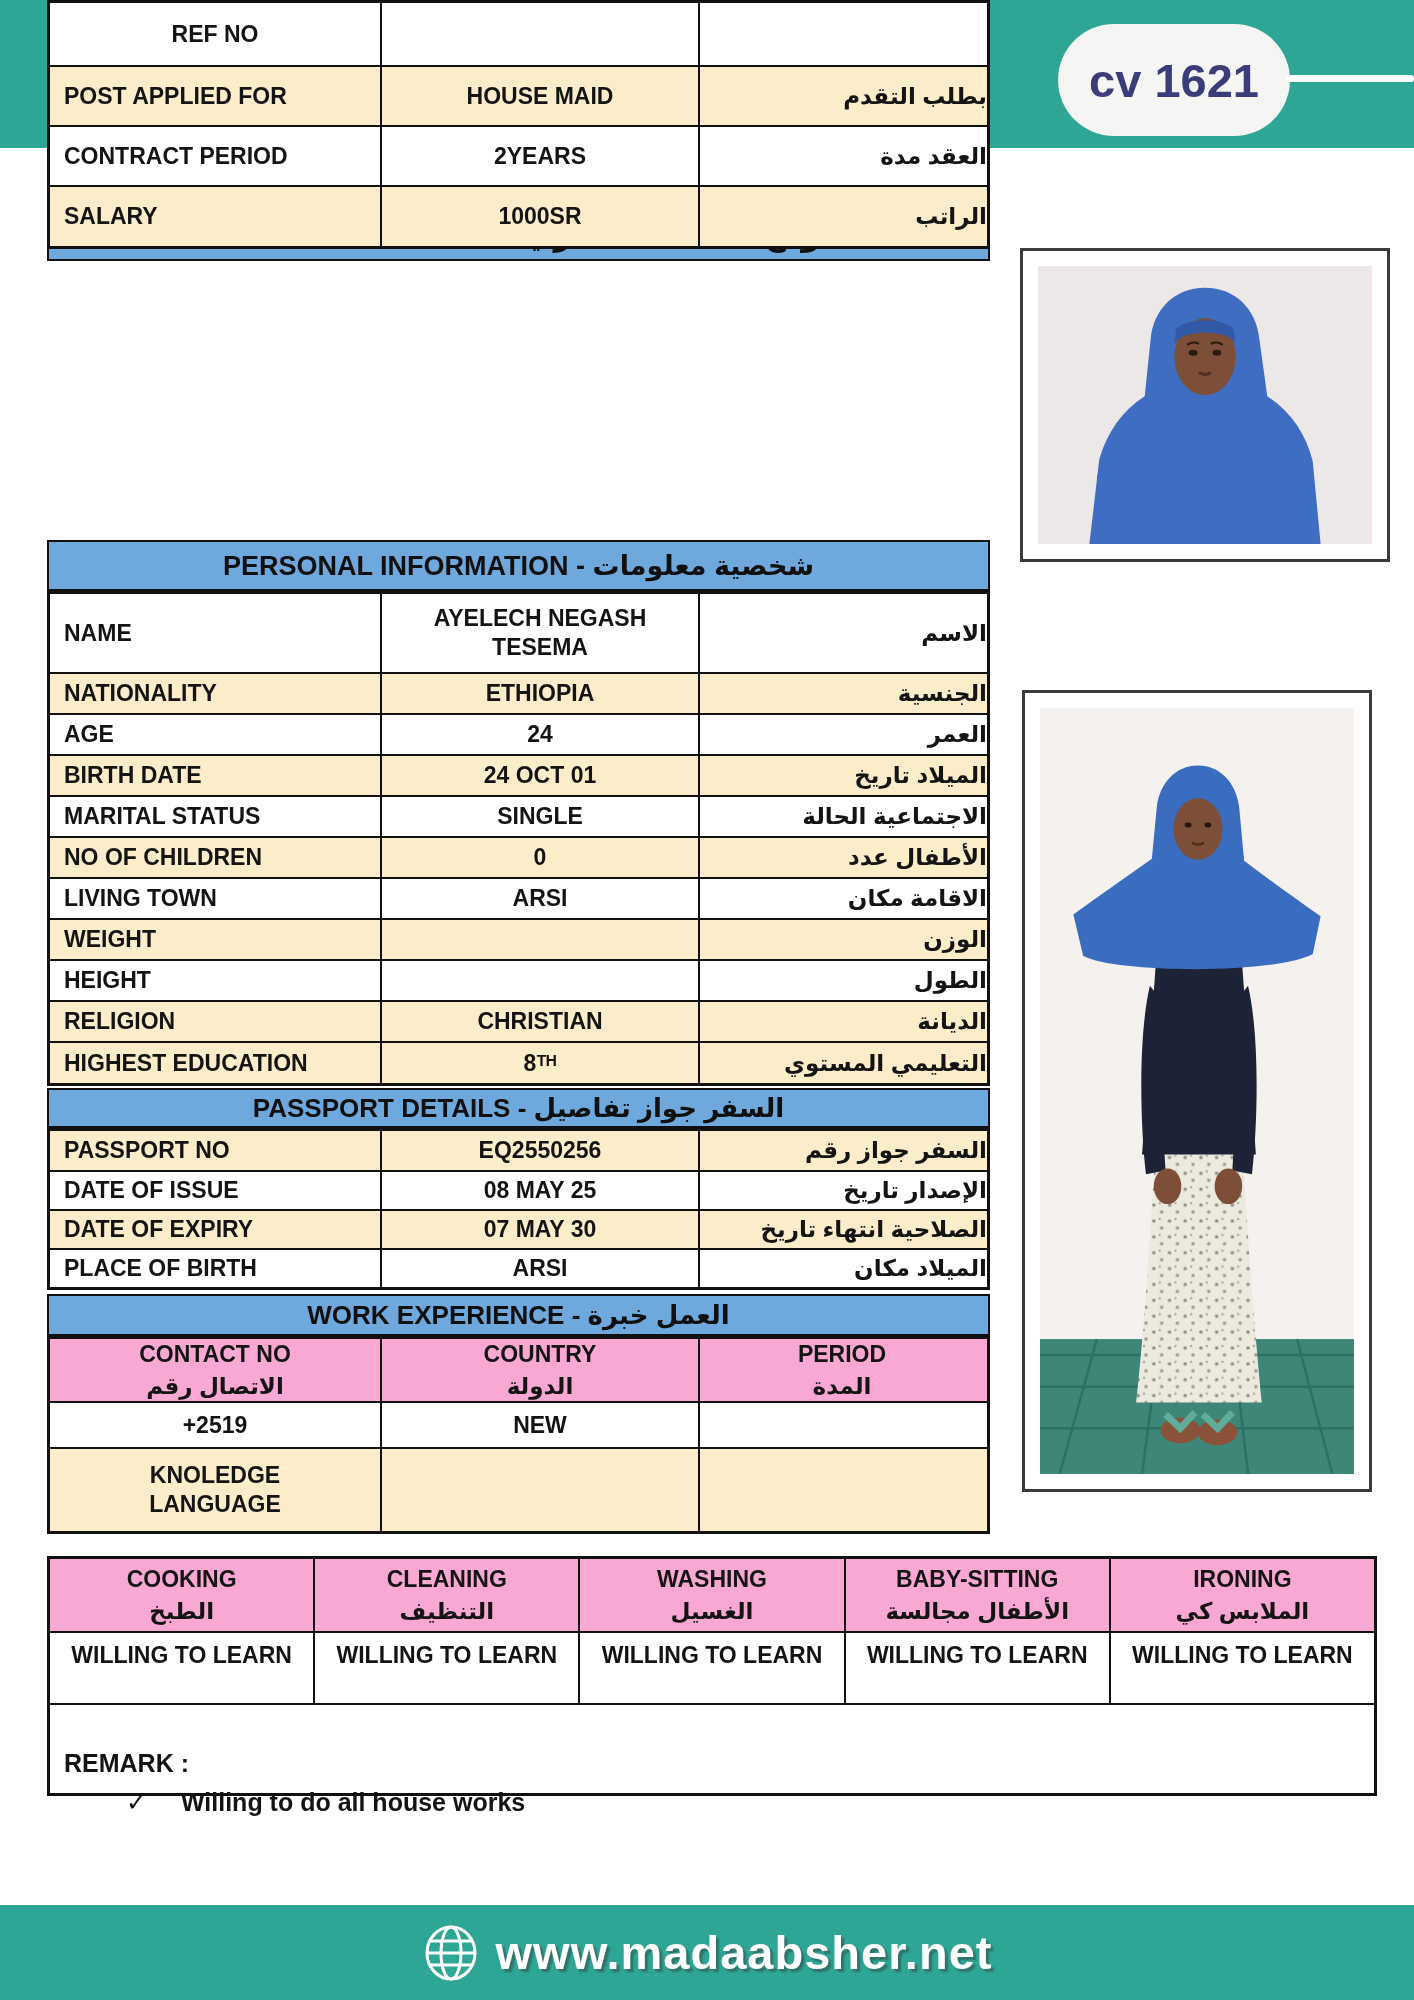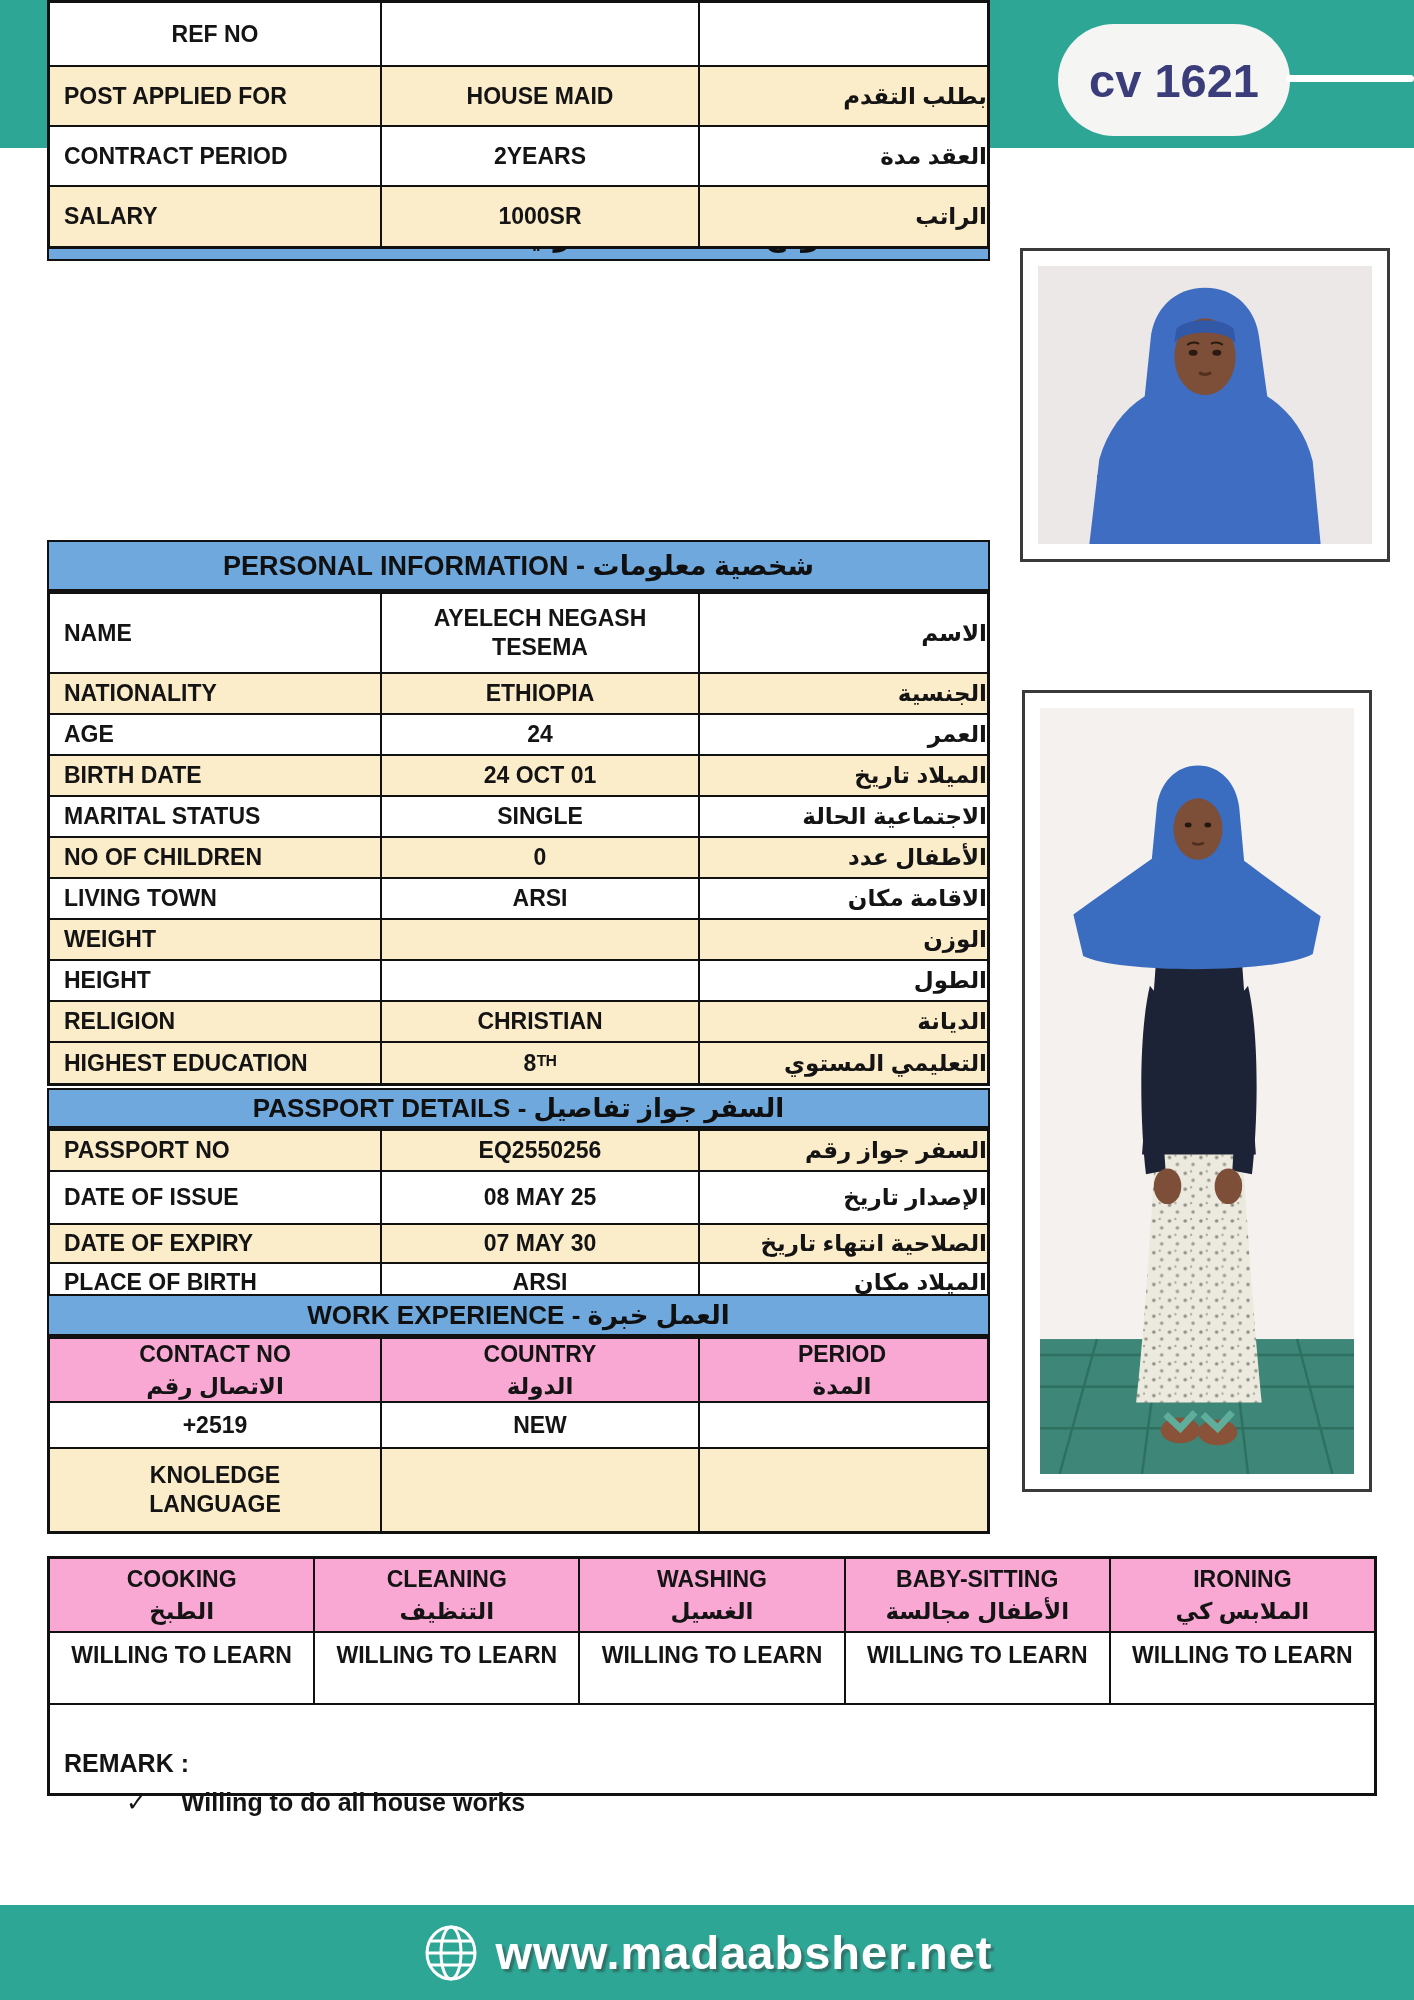--- a/index.html
+++ b/index.html
@@ -155,21 +155,21 @@
     </div>
   </div>
 
   <div class="bar" id="passport-bar">PASSPORT DETAILS - تفاصيل‎ جواز‎ السفر</div>
   <div class="tbl" id="passport-tbl" style="top:1128px">
     <div class="row cream" style="height:39px">
       <div class="c c1">PASSPORT NO</div>
       <div class="c c2">EQ2550256</div>
       <div class="c c3">رقم‎ جواز‎ السفر</div>
     </div>
-    <div class="row" style="height:53px">
+    <div class="row" style="height:39px">
       <div class="c c1">DATE OF ISSUE</div>
       <div class="c c2">08 MAY 25</div>
       <div class="c c3">تاريخ‎ الإصدار</div>
     </div>
     <div class="row cream" style="height:39px">
       <div class="c c1">DATE OF EXPIRY</div>
       <div class="c c2">07 MAY 30</div>
       <div class="c c3">تاريخ‎ انتهاء‎ الصلاحية</div>
     </div>
     <div class="row" style="height:39px">

